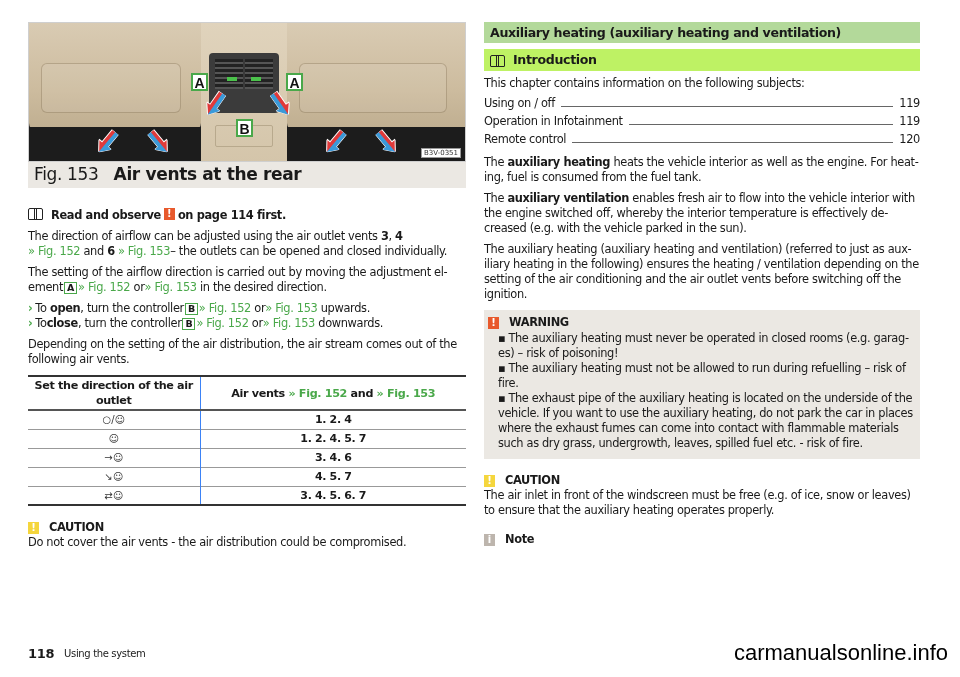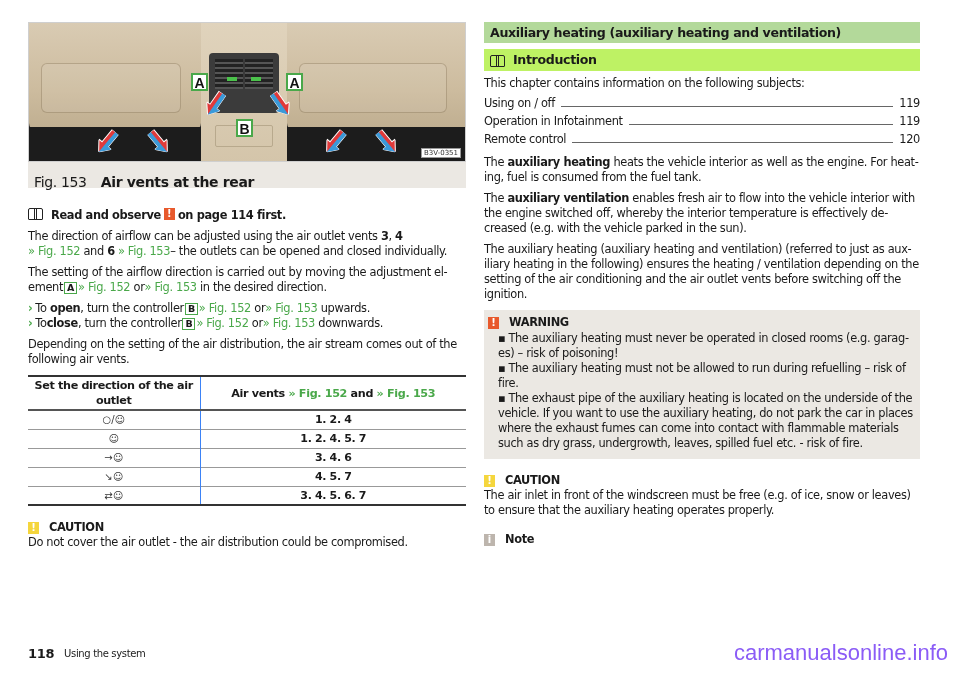--- a/index.html
+++ b/index.html
@@ -18,21 +18,21 @@
     .floor { position: absolute; left: 0; right: 0; bottom: 0; height: 34px; background: #1c1c1c; }
     .console { position: absolute; left: 172px; width: 86px; top: 0; height: 140px; background: linear-gradient(180deg,#e0d3bc,#d4c5aa); }
     .vent-panel { position: absolute; left: 8px; right: 8px; top: 30px; height: 60px; background: #3b3b3b; border-radius: 4px; }
     .vent-grille { position: absolute; top: 6px; width: 28px; height: 30px; background: repeating-linear-gradient(180deg,#222 0 3px,#555 3px 5px); }
     .vent-grille.l { left: 6px; } .vent-grille.r { right: 6px; }
     .vent-slider { position: absolute; top: 18px; width: 10px; height: 4px; background: #4bc24b; }
     .console-box { position: absolute; left: 14px; right: 14px; top: 102px; height: 22px; border: 1px solid #b8a98d; border-radius: 2px; }
     .arrow { position: absolute; width: 16px; height: 26px; }
     .label-box { position: absolute; background: #fff; border: 2px solid #4aa84a; font-family: "Liberation Sans", sans-serif; font-weight: bold; font-size: 14px; line-height: 14px; width: 17px; height: 18px; text-align: center; padding-top: 1px; color: #111; }
     .fig-code { position: absolute; right: 4px; bottom: 3px; background: #fff; font-size: 7px; line-height: 8px; padding: 0 2px; color: #333; border: 1px solid #999; letter-spacing: 0; }
-    .fig-caption { width: 438px; background: #ebe8e3; height: 26px; padding: 13px 6px; font-size: 14px; }
+    .fig-caption { width: 438px; background: #ebe8e3; height: 26px; padding: 5px 6px; font-size: 17px; }
     .fig-caption .num { margin-right: 10px; }
     .fig-caption .title { font-weight: bold; }
 
     .ref-line { margin-top: 20px; font-weight: bold; display: flex; align-items: flex-start; }
     .book-icon { display: inline-block; width: 15px; height: 11px; margin-right: 8px; position: relative; }
     .book-icon:before, .book-icon:after { content: ""; position: absolute; top: 0; width: 7px; height: 10px; border: 1.2px solid #222; }
     .book-icon:before { left: 0; border-radius: 2px 0 0 1px; }
     .book-icon:after { right: 0; border-radius: 0 2px 1px 0; }
     .warn-sq { display: inline-block; width: 11px; height: 12px; background: #e8592c; color: #fff; font-weight: bold; font-size: 10px; line-height: 12px; text-align: center; margin: 0 3px; letter-spacing: 0; }
 
@@ -61,21 +61,21 @@
 
     .warning-box { background: #ebe8e3; margin-top: 8px; padding: 5px 6px 8px 4px; }
     .warning-box .notice-title { margin-top: 0; }
     .warning-box .warn-sq { margin: 0 10px 0 0; }
     .warning-box ul { list-style: none; padding-left: 10px; margin-top: 1px; }
     .bullet-list { list-style: none; }
     .bullet-list li:before, .warning-box li:before { content: "\25AA"; margin-right: 3px; }
 
     .footer { position: absolute; left: 28px; top: 646px; font-size: 10px; display: flex; align-items: flex-end; }
     .footer .pnum { font-weight: bold; font-size: 13px; margin-right: 10px; }
-    .watermark { position: absolute; right: 12px; top: 645px; font-family: "Liberation Sans", sans-serif; font-size: 22px; color: #8b5cf6; letter-spacing: 0; }
+    .watermark { position: absolute; right: 12px; top: 645px; font-family: "Liberation Sans", sans-serif; font-size: 22px; color: #000000; letter-spacing: 0; }
   </style>
 </head>
 <body>
 
 <div class="col-left">
   <div class="figure">
     <div class="seat left">
         <div class="pocket"></div>
       </div>
     <div class="seat right">
@@ -186,21 +186,21 @@
         <td><span class="ac-icon">⇄☺</span></td>
         <td>3. 4. 5. 6. 7</td>
       </tr>
     </tbody>
   </table>
 
   <div class="notice-title" style="margin-top:14px">
     <span class="caution-sq">!</span>
     <span>CAUTION</span>
   </div>
-  <div>Do not cover the air outlet - the air distribution could be compromised.</div>
+  <div>Do not cover the air vents - the air distribution could be compromised.</div>
 </div>
 
 <div class="col-right">
   <div class="section-head">Auxiliary heating (auxiliary heating and ventilation)</div>
   <div class="sub-head">
     <span class="book-icon"></span>
     <span>Introduction</span>
   </div>
   <p style="margin-top:5px">This chapter contains information on the following subjects:</p>
 

